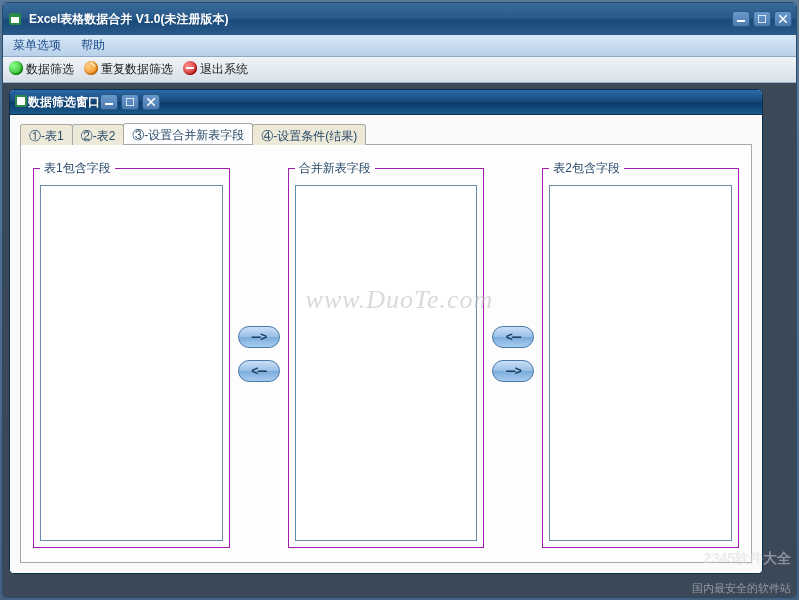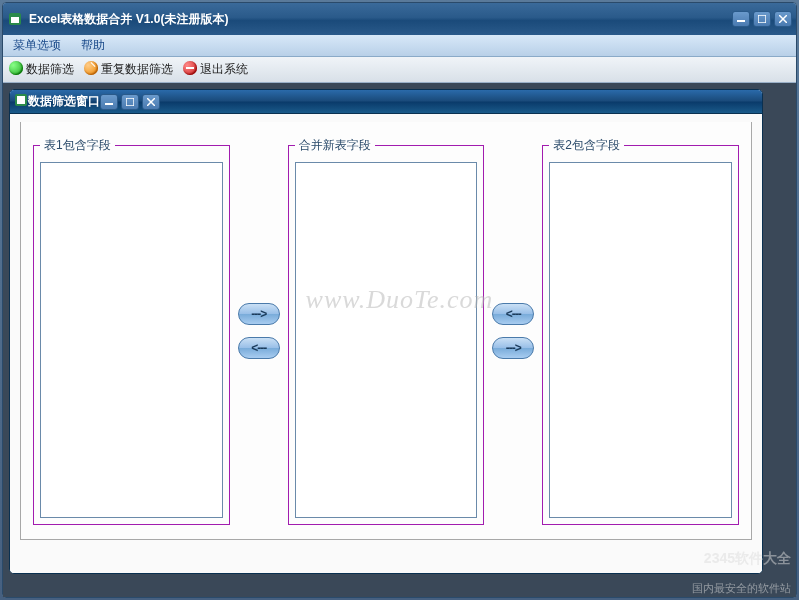--- a/index.html
+++ b/index.html
@@ -120,21 +120,21 @@
   width: 754px;
   height: 485px;
   background: #fff;
   border: 1px solid #0a3050;
   border-radius: 5px;
   display: flex;
   flex-direction: column;
   overflow: hidden;
 }
 .child-titlebar {
-  height: 24px;
+  height: 38px;
   background: linear-gradient(to bottom, #2a6aaa 0%, #1a4a7a 48%, #0a3a6a 52%, #1a5a8a 100%);
   display: flex;
   align-items: center;
   padding: 0 4px;
   color: #fff;
   font-weight: bold;
   border-bottom: 1px solid #0a3050;
 }
 .child-body {
   flex: 1;
@@ -334,20 +334,26 @@
               <svg width="8" height="8">
                 <line x1="0" y1="0" x2="8" y2="8" stroke="#fff" stroke-width="1.5"></line>
                 <line x1="8" y1="0" x2="0" y2="8" stroke="#fff" stroke-width="1.5"></line>
               </svg>
             </div>
         </div>
       </div>
 
       <div class="child-body">
 
+        <div class="tabs">
+          <div class="tab">①-表1</div>
+          <div class="tab">②-表2</div>
+          <div class="tab active">③-设置合并新表字段</div>
+          <div class="tab">④-设置条件(结果)</div>
+        </div>
 
         <div class="tab-content">
           <div class="fieldset-row">
 
             <fieldset class="group">
               <legend>表1包含字段</legend>
               <div class="listbox"></div>
             </fieldset>
 
             <div class="arrows">

